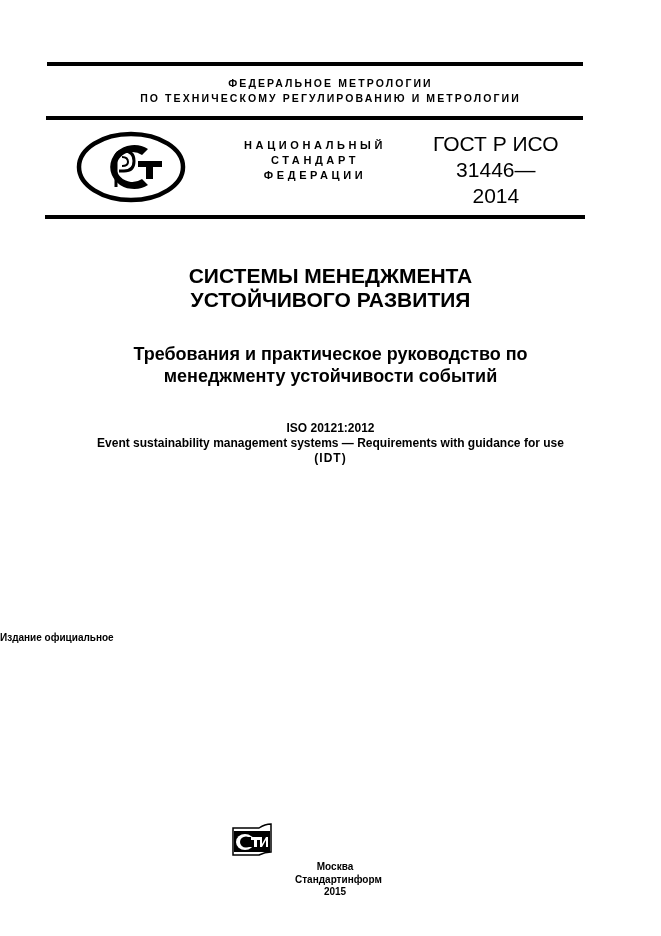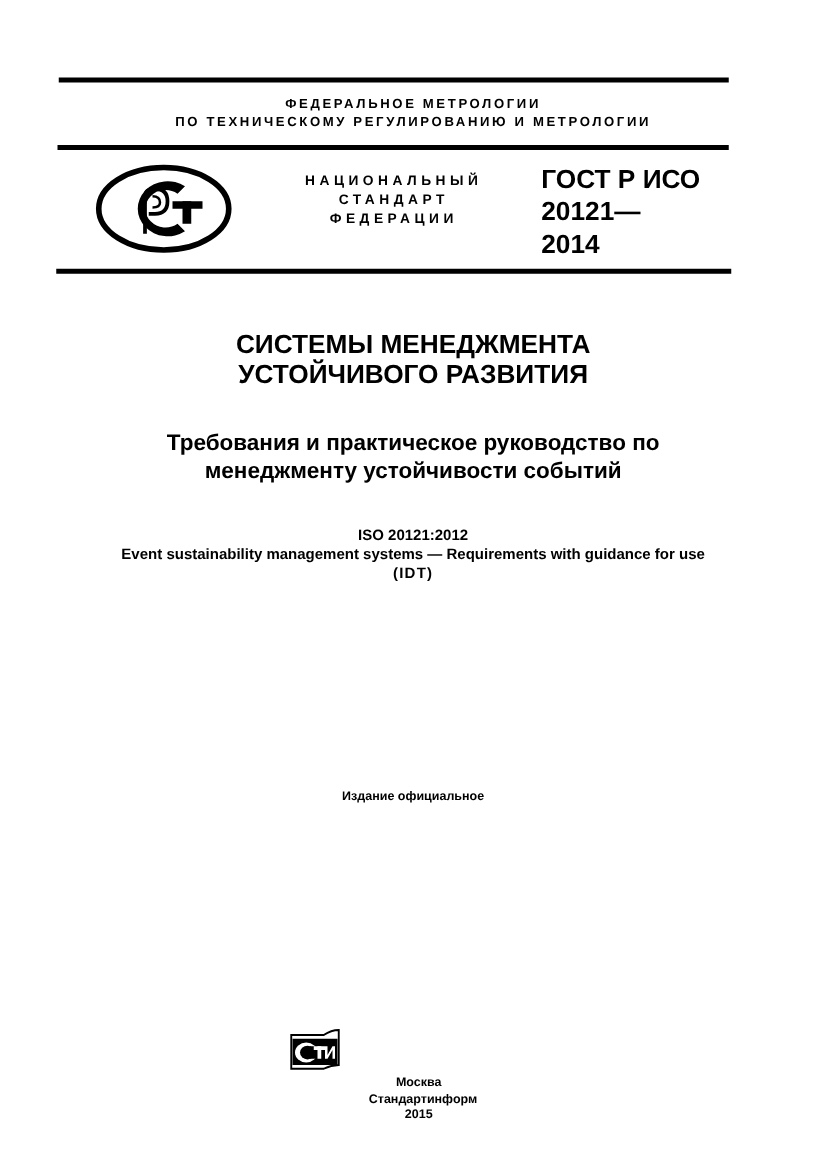--- a/index.html
+++ b/index.html
@@ -4,30 +4,30 @@
   <style>
     html, body { margin: 0; padding: 0; background: #ffffff; }
     body { width: 661px; height: 936px; position: relative; overflow: hidden;
            font-family: "Liberation Sans", "DejaVu Sans", sans-serif; color: #000; }
     .rule { position: absolute; background: #000; height: 4px; }
     .agency { position: absolute; left: 0; width: 661px; top: 76px; text-align: center;
               font-weight: bold; font-size: 10.5px; letter-spacing: 2.1px; line-height: 15px; }
     .logo { position: absolute; left: 76px; top: 131px; width: 110px; height: 72px; }
     .natstd { position: absolute; left: 225px; width: 180px; top: 138px; text-align: center;
               font-weight: bold; font-size: 11px; letter-spacing: 3.6px; line-height: 15px; }
-    .gostnum { position: absolute; left: 433px; top: 131px; font-weight: bold; font-size: 21px;
-               line-height: 26px; }
+    .gostnum { position: absolute; left: 433px; top: 131px; font-weight: normal; font-size: 21px;
+               line-height: 26px; text-align: center; }
     .title { position: absolute; left: 0; width: 661px; top: 264px; text-align: center;
              font-weight: bold; font-size: 21px; line-height: 24px; }
     .subtitle { position: absolute; left: 0; width: 661px; top: 343px; text-align: center;
                 font-weight: bold; font-size: 18px; line-height: 22px; }
     .iso { position: absolute; left: 0; width: 661px; top: 421px; text-align: center;
            font-weight: bold; font-size: 12px; line-height: 15px; }
     .iso .idt { letter-spacing: 1px; text-align: center; }
-    .edition { position: absolute; left: 0; width: 661px; top: 632px; text-align: center;
+    .edition { position: absolute; left: 0; width: 661px; top: 632px; 
                font-weight: bold; font-size: 10px; }
     .pub-logo { position: absolute; left: 231px; top: 822px; width: 42px; height: 36px; }
     .pub { position: absolute; left: 295px; width: 80px; top: 823px; text-align: center;
            font-weight: bold; font-size: 10px; line-height: 12.5px; margin-top: 38px; }
     .line { display: block; white-space: nowrap; }
   </style>
 </head>
 <body>
 
 <div class="rule" style="left:47px; top:62px; width:536px;"></div>
@@ -54,21 +54,21 @@
 </div>
 
 <div class="natstd">
   <span class="line">НАЦИОНАЛЬНЫЙ</span>
   <span class="line">СТАНДАРТ</span>
   <span class="line">ФЕДЕРАЦИИ</span>
 </div>
 
 <div class="gostnum">
   <span class="line">ГОСТ Р ИСО</span>
-  <span class="line">20121—</span>
+  <span class="line">31446—</span>
   <span class="line">2014</span>
 </div>
 
 <div class="title">
   <span class="line">СИСТЕМЫ МЕНЕДЖМЕНТА</span>
   <span class="line">УСТОЙЧИВОГО РАЗВИТИЯ</span>
 </div>
 
 <div class="subtitle">
   <span class="line">Требования и практическое руководство по</span>

